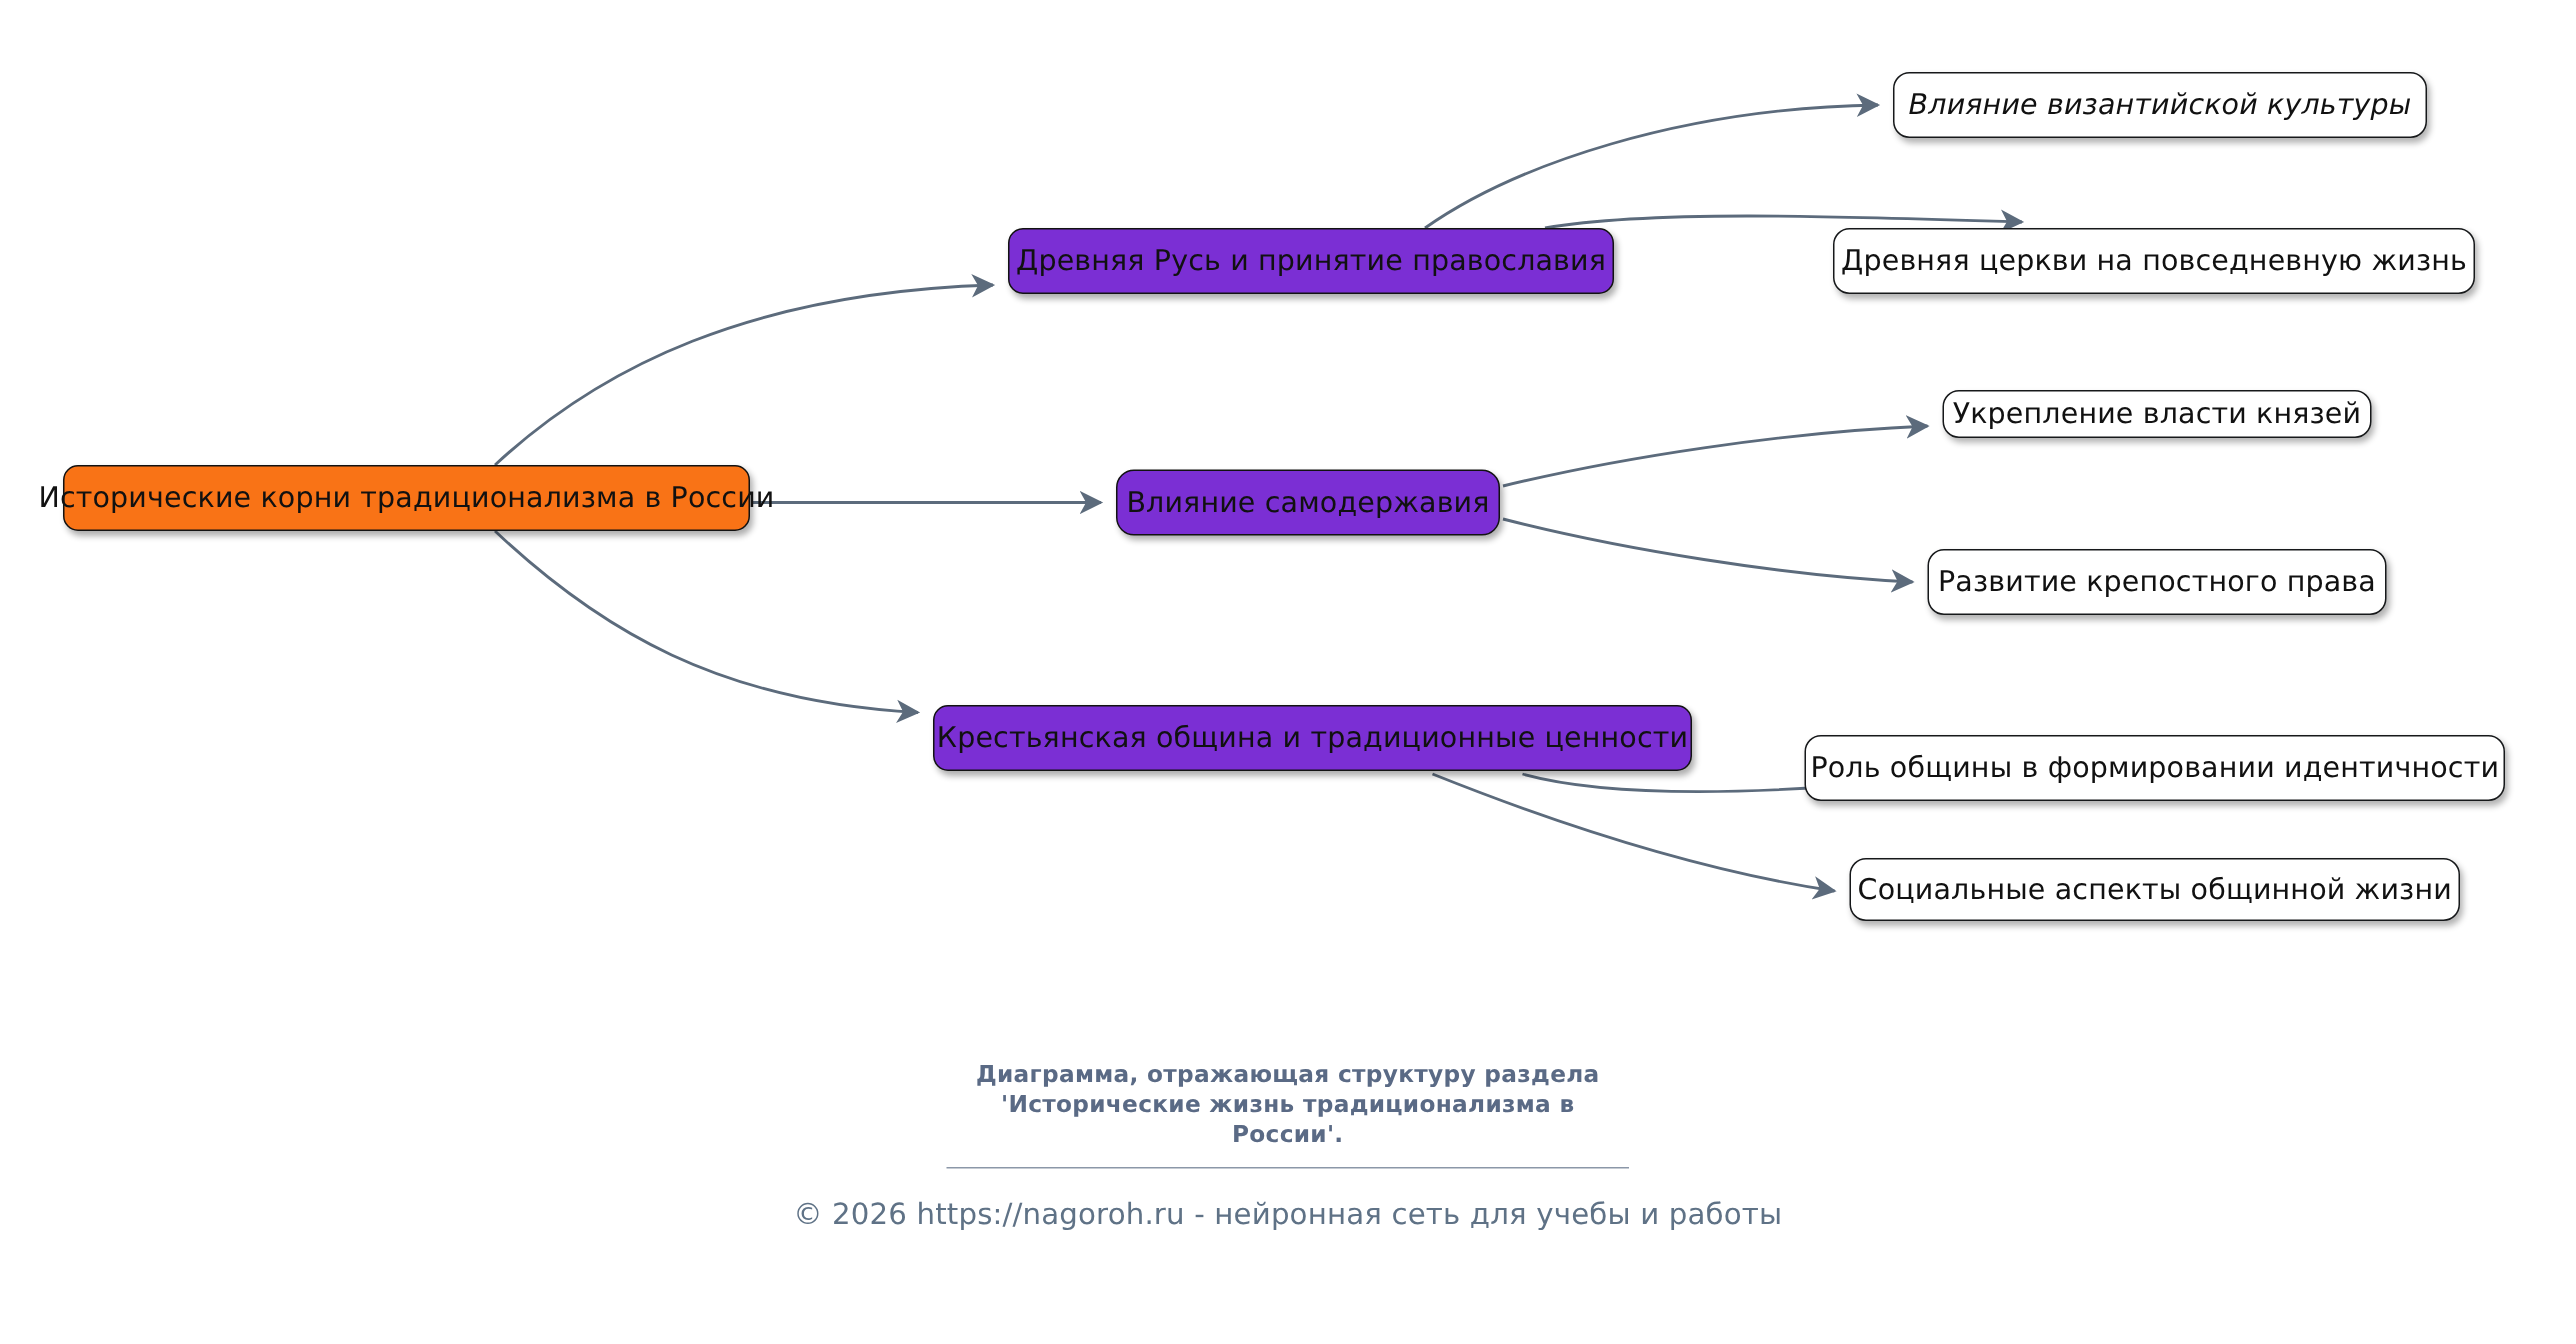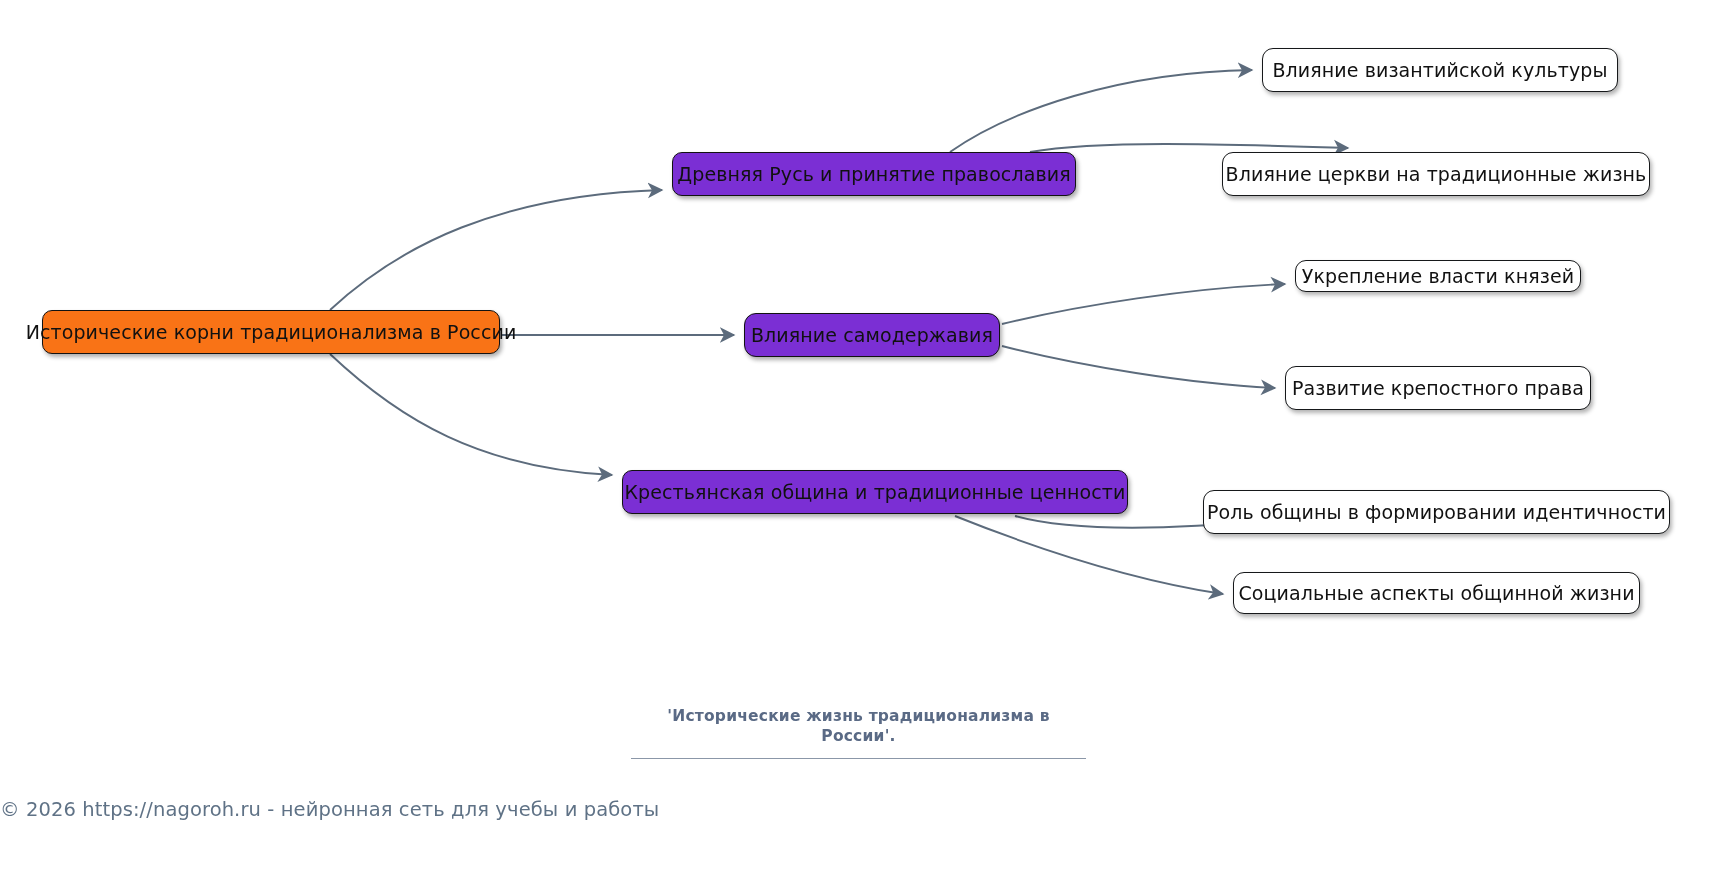--- a/index.html
+++ b/index.html
@@ -75,20 +75,21 @@
     width: 455px;
     height: 0;
     border-top: 1.3px solid #8b97a8;
     margin: 12px auto 0 auto;
   }
   .copyright {
     position: absolute;
     left: 0;
     top: 798px;
     width: 1717px;
+    text-align: center;
     font-family: "DejaVu Sans", sans-serif;
     font-size: 19.5px;
     color: #5f7286;
     letter-spacing: 0.1px;
   }
 </style>
 </head>
 <body>
 
 <div id="canvas">
@@ -116,26 +117,26 @@
   </svg>
 
   <div class="node node-root" style="left:42px; top:310px; width:458px; height:44px;">
     <span>Исторические корни традиционализма в России</span>
   </div>
 
   <div class="node node-branch" style="left:672px; top:152px; width:404px; height:44px;">
     <span>Древняя Русь и принятие православия</span>
   </div>
 
-  <div class="node node-leaf" style="left:1262px; top:48px; width:356px; height:44px;">
+  <div class="node node-leaf" style="left:1262px; top:48px; width:356px; height:44px;font-style:italic;">
     <span>Влияние византийской культуры</span>
   </div>
 
   <div class="node node-leaf" style="left:1222px; top:152px; width:428px; height:44px;">
-    <span>Влияние церкви на традиционные жизнь</span>
+    <span>Древняя церкви на повседневную жизнь</span>
   </div>
 
   <div class="node node-branch" style="left:744px; top:313px; width:256px; height:44px;border-radius:12px;">
     <span>Влияние самодержавия</span>
   </div>
 
   <div class="node node-leaf" style="left:1295px; top:260px; width:286px; height:32px;">
     <span>Укрепление власти князей</span>
   </div>
 
@@ -149,20 +150,21 @@
 
   <div class="node node-leaf" style="left:1203px; top:490px; width:467px; height:44px;">
     <span>Роль общины в формировании идентичности</span>
   </div>
 
   <div class="node node-leaf" style="left:1233px; top:572px; width:407px; height:42px;">
     <span>Социальные аспекты общинной жизни</span>
   </div>
 
   <div class="caption-block">
+    <div class="caption-line">Диаграмма, отражающая структуру раздела</div>
     <div class="caption-line">'Исторические жизнь традиционализма в</div>
     <div class="caption-line">России'.</div>
     <div class="caption-rule"></div>
   </div>
 
   <div class="copyright">© 2026 https://nagoroh.ru - нейронная сеть для учебы и работы</div>
 
 </div>
 
 </body></html>

